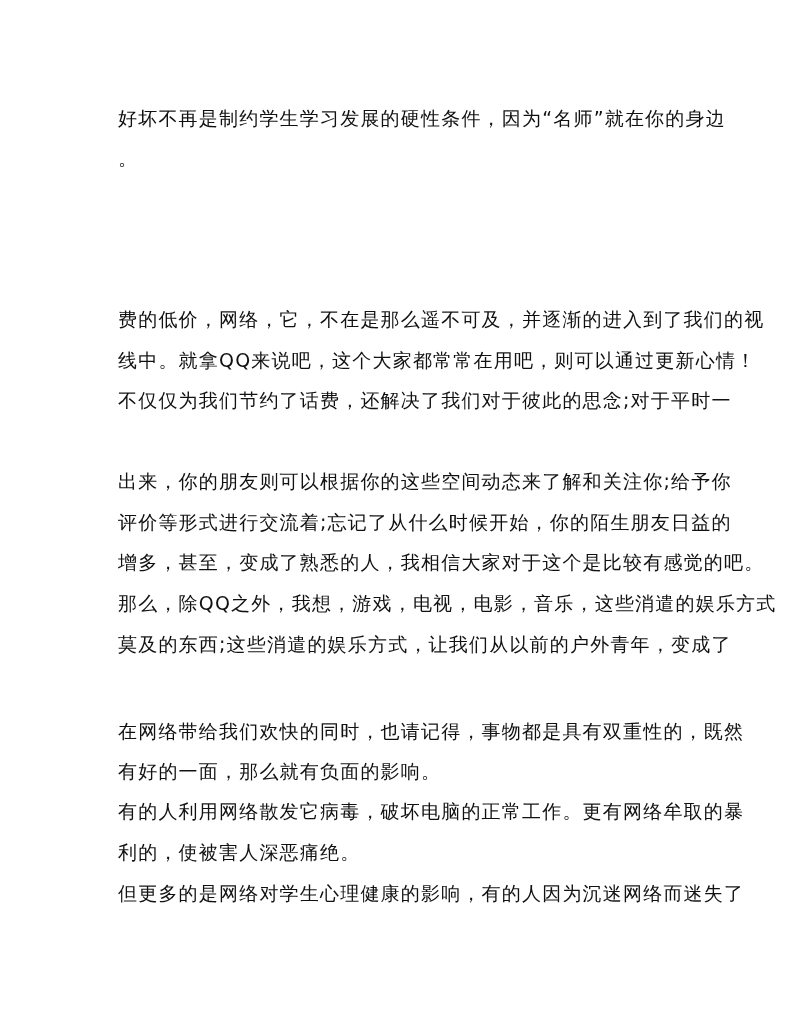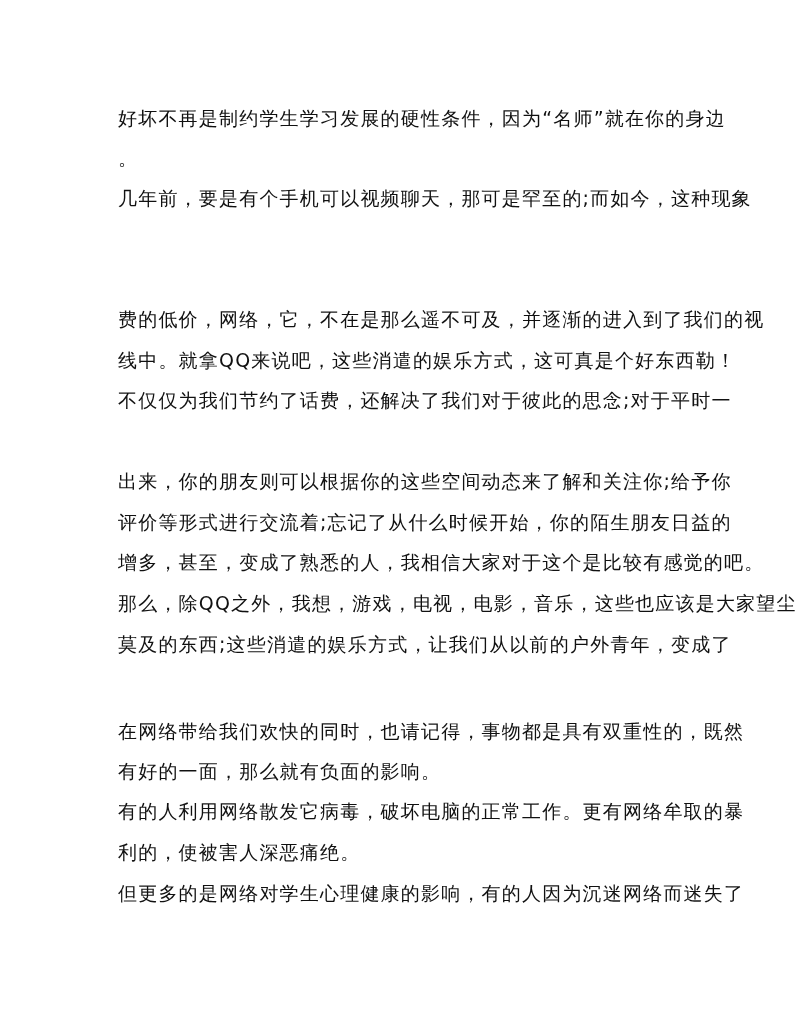--- a/index.html
+++ b/index.html
@@ -18,27 +18,26 @@
       text-align: justify; text-align-last: justify;
     }
     .line.short { text-align-last: left; }
   </style>
 </head>
 <body>
 
 <div class="page">
   <div class="line" style="top:104px">好坏不再是制约学生学习发展的硬性条件，因为“名师”就在你的身边</div>
   <div class="line short" style="top:144px">。</div>
-  <div class="line" style="top:184px">几年前，要是有个手机可以视频聊天，那可是罕至的;而如今，这种现象</div>
   <div class="line" style="top:305px">费的低价，网络，它，不在是那么遥不可及，并逐渐的进入到了我们的视</div>
-  <div class="line" style="top:346px">线中。就拿QQ来说吧，这些消遣的娱乐方式，这可真是个好东西勒！</div>
+  <div class="line" style="top:346px">线中。就拿QQ来说吧，这个大家都常常在用吧，则可以通过更新心情！</div>
   <div class="line" style="top:386px">不仅仅为我们节约了话费，还解决了我们对于彼此的思念;对于平时一</div>
   <div class="line" style="top:467px">出来，你的朋友则可以根据你的这些空间动态来了解和关注你;给予你</div>
   <div class="line" style="top:508px">评价等形式进行交流着;忘记了从什么时候开始，你的陌生朋友日益的</div>
   <div class="line" style="top:548px">增多，甚至，变成了熟悉的人，我相信大家对于这个是比较有感觉的吧。</div>
-  <div class="line" style="top:589px">那么，除QQ之外，我想，游戏，电视，电影，音乐，这些也应该是大家望尘</div>
+  <div class="line" style="top:589px">那么，除QQ之外，我想，游戏，电视，电影，音乐，这些消遣的娱乐方式</div>
   <div class="line" style="top:630px">莫及的东西;这些消遣的娱乐方式，让我们从以前的户外青年，变成了</div>
   <div class="line" style="top:717px">在网络带给我们欢快的同时，也请记得，事物都是具有双重性的，既然</div>
   <div class="line short" style="top:757px">有好的一面，那么就有负面的影响。</div>
   <div class="line short" style="top:838px">利的，使被害人深恶痛绝。</div>
   <div class="line" style="top:797px">有的人利用网络散发它病毒，破坏电脑的正常工作。更有网络牟取的暴</div>
   <div class="line" style="top:879px">但更多的是网络对学生心理健康的影响，有的人因为沉迷网络而迷失了</div>
 </div>
 
 </body></html>

